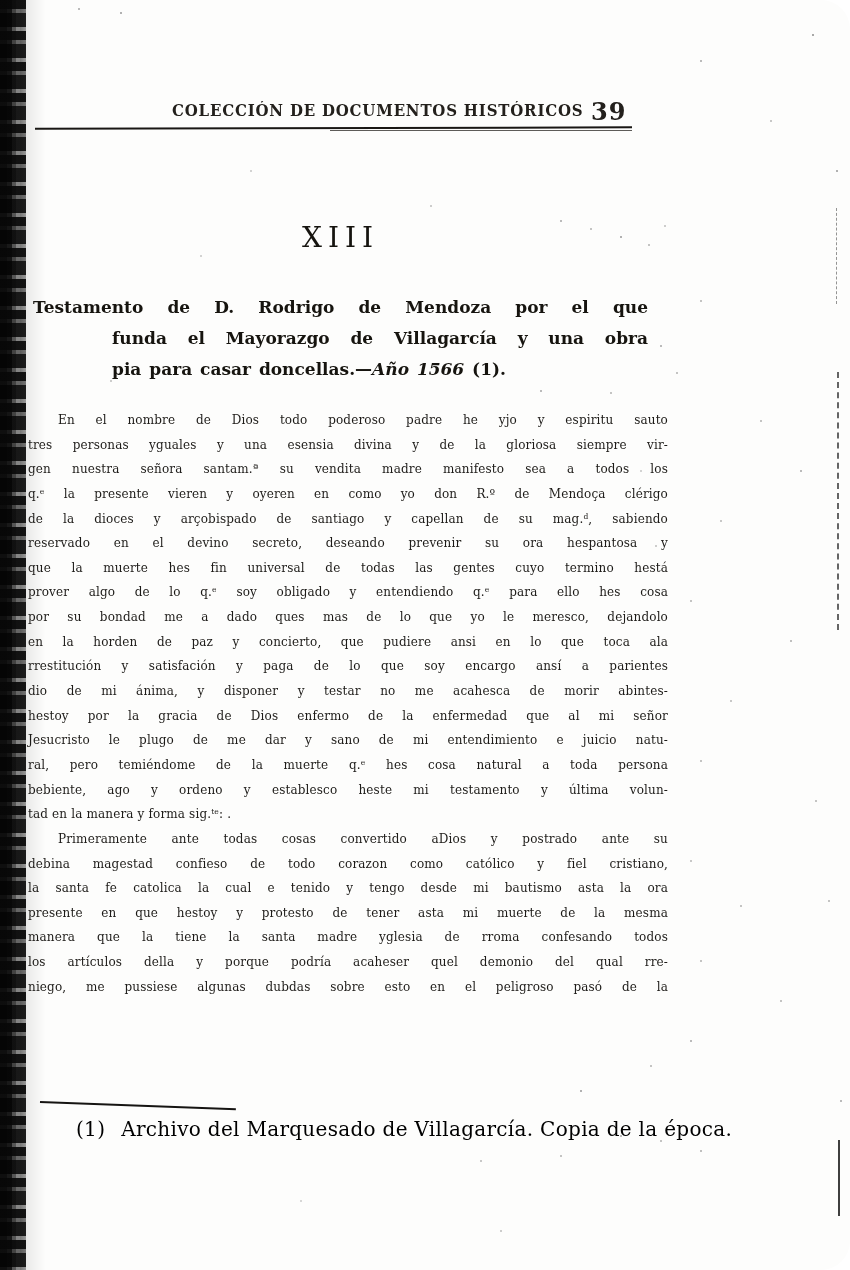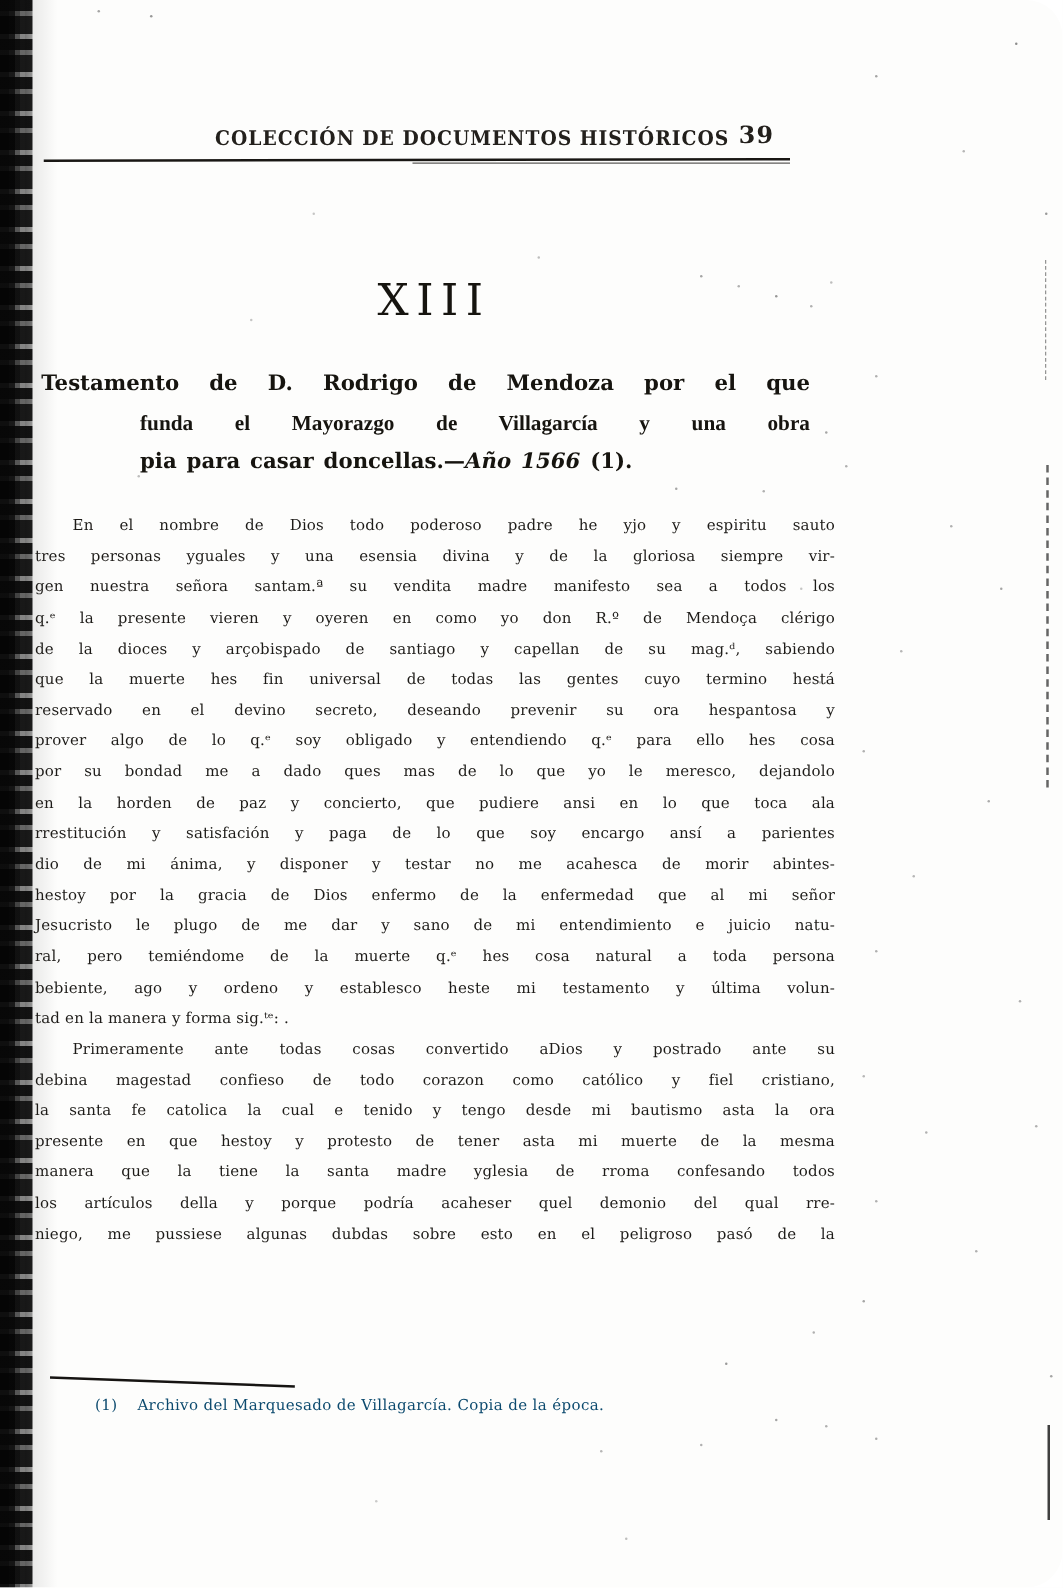--- a/index.html
+++ b/index.html
@@ -56,61 +56,61 @@
   }
   
   .running-head{
     position:absolute;left:172px;top:101px;width:280px;
     font-size:15px;font-weight:bold;letter-spacing:.8px;
     transform:scaleY(1.08);transform-origin:top left;
     color:#23201c;white-space:nowrap;
   }
   .folio{
     position:absolute;left:591px;top:97px;
-    font-size:19px;font-weight:bold;letter-spacing:1px;color:#23201c;
+    font-size:24px;font-weight:bold;letter-spacing:1px;color:#23201c;
   }
   .head-rule{
     position:absolute;left:35px;top:127px;width:597px;height:2px;
     background:#191714;transform:rotate(-.12deg);
   }
   .head-rule-2{
     position:absolute;left:330px;top:130px;width:302px;height:1px;
     background:rgba(25,23,20,.7);
   }
   
   .numeral{
     position:absolute;left:302px;top:221px;
-    font-size:35px;letter-spacing:6px;color:#16140f;
+    font-size:28px;letter-spacing:6px;color:#16140f;
   }
   
   .doc-heading{
     position:absolute;left:33px;top:292px;width:615px;
     font-size:17px;line-height:31px;font-weight:bold;color:#16140f;
   }
   .doc-heading .hl{text-align:justify;text-align-last:justify;}
-  .doc-heading .hl2{padding-left:79px;font-family:Liberation Serif, serif;}
+  .doc-heading .hl2{padding-left:79px;}
   .doc-heading .hl3{padding-left:79px;text-align:left;text-align-last:left;word-spacing:2px;}
   .doc-heading .yr{font-style:italic;font-weight:bold;margin-top:41px;}
   
   .body-text{
     position:absolute;left:28px;top:408px;width:640px;
     font-size:12px;line-height:24.65px;letter-spacing:.15px;color:#1d1b18;
   }
   .bl{text-align:justify;text-align-last:justify;height:24.65px;overflow:visible;white-space:nowrap;}
   .bl.just{white-space:normal;}
   .bl.ind{text-indent:30px;}
   .bl.short{text-align:center;text-align-last:left;}
   
   .foot-rule{
     position:absolute;left:40px;top:1101px;width:196px;height:2px;
     background:#161412;transform:rotate(2.1deg);transform-origin:left center;
   }
   .footnote{
     position:absolute;left:76px;top:1117px;width:600px;
-    font-size:12px;letter-spacing:.3px;color:#0c4a6e;white-space:nowrap;
+    font-size:20px;letter-spacing:.3px;color:#000000;white-space:nowrap;
   }
   .footnote .fn-marker{margin-right:16px;}
   
   .edge-dash-a{position:absolute;left:836px;top:208px;height:96px;border-left:1px dashed rgba(20,20,20,.45);}
   .edge-dash-b{position:absolute;left:837px;top:372px;height:258px;border-left:2px dashed rgba(20,20,20,.65);}
   .edge-dash-c{position:absolute;left:838px;top:1140px;height:76px;border-left:2px solid rgba(15,15,15,.8);}
 </style>
 </head>
 <body>
 
@@ -133,22 +133,22 @@
     <div class="hl3"><span>pia para casar doncellas.—</span><span class="yr">Año 1566</span><span> (1).</span></div>
   </div>
 
   <div class="body-text">
     <div>
       <div class="bl just ind">En el nombre de Dios todo poderoso padre he yjo y espiritu sauto</div>
       <div class="bl just">tres personas yguales y una esensia divina y de la gloriosa siempre vir-</div>
       <div class="bl just">gen nuestra señora santam.ª su vendita madre manifesto sea a todos los</div>
       <div class="bl just">q.ᵉ la presente vieren y oyeren en como yo don R.º de Mendoça clérigo</div>
       <div class="bl just">de la dioces y arçobispado de santiago y capellan de su mag.ᵈ, sabiendo</div>
+      <div class="bl just">reservado en el devino secreto, deseando prevenir su ora hespantosa y</div>
       <div class="bl just">que la muerte hes fin universal de todas las gentes cuyo termino hestá</div>
-      <div class="bl just">reservado en el devino secreto, deseando prevenir su ora hespantosa y</div>
       <div class="bl just">prover algo de lo q.ᵉ soy obligado y entendiendo q.ᵉ para ello hes cosa</div>
       <div class="bl just">por su bondad me a dado ques mas de lo que yo le meresco, dejandolo</div>
       <div class="bl just">en la horden de paz y concierto, que pudiere ansi en lo que toca ala</div>
       <div class="bl just">rrestitución y satisfación y paga de lo que soy encargo ansí a parientes</div>
       <div class="bl just">dio de mi ánima, y disponer y testar no me acahesca de morir abintes-</div>
       <div class="bl just">hestoy por la gracia de Dios enfermo de la enfermedad que al mi señor</div>
       <div class="bl just">Jesucristo le plugo de me dar y sano de mi entendimiento e juicio natu-</div>
       <div class="bl just">ral, pero temiéndome de la muerte q.ᵉ hes cosa natural a toda persona</div>
       <div class="bl just">bebiente, ago y ordeno y establesco heste mi testamento y última volun-</div>
       <div class="bl short">tad en la manera y forma sig.ᵗᵉ: .</div>

